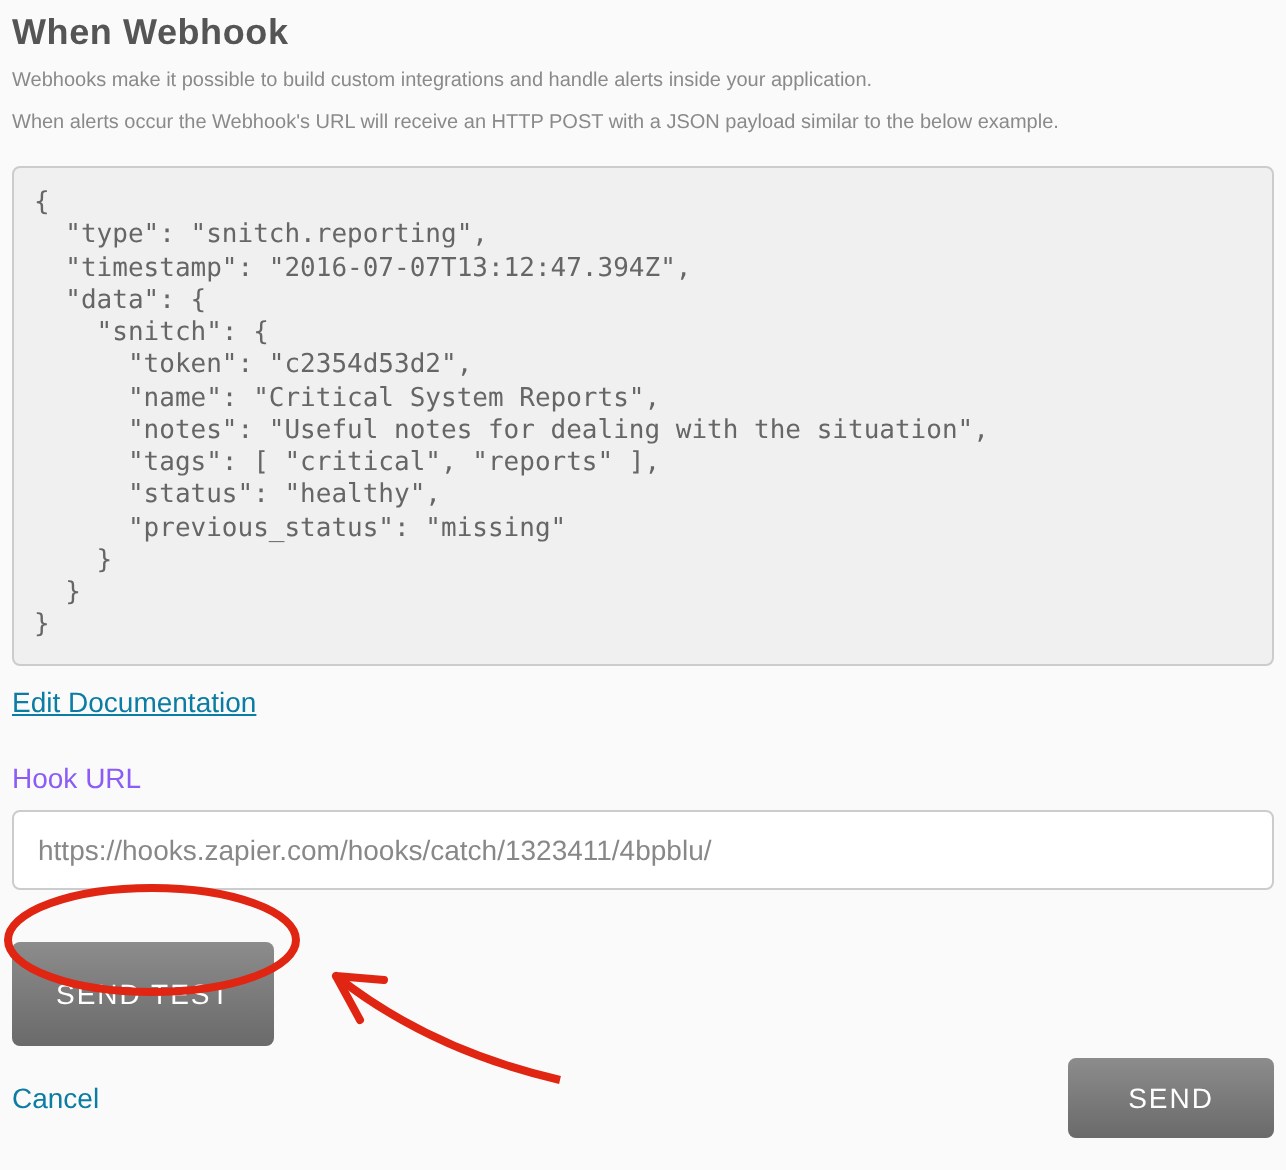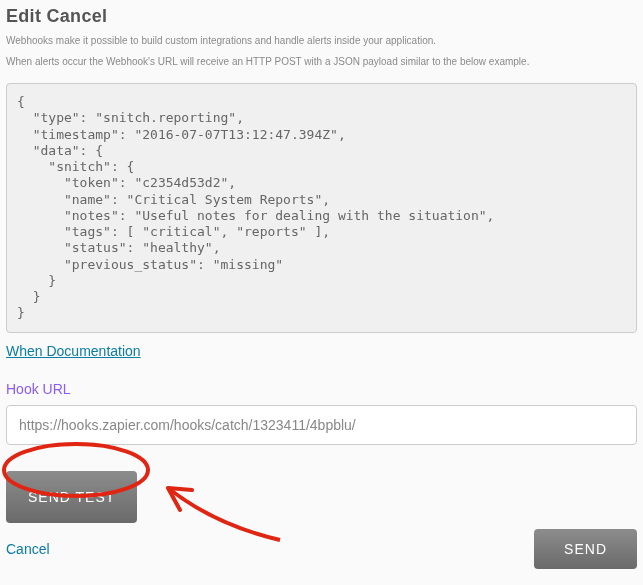--- a/index.html
+++ b/index.html
@@ -103,40 +103,40 @@
       pointer-events: none;
       left: 0;
       top: 0;
     }
   </style>
 </head>
 <body>
 
 
 
-<div class="dialog-title">Edit Cancel</div>
+<div class="dialog-title">When Webhook</div>
 <div class="desc1">Webhooks make it possible to build custom integrations and handle alerts inside your application.</div>
 <div class="desc2">When alerts occur the Webhook's URL will receive an HTTP POST with a JSON payload similar to the below example.</div>
 
 <div class="code-sample">{
   "type": "snitch.reporting",
   "timestamp": "2016-07-07T13:12:47.394Z",
   "data": {
     "snitch": {
       "token": "c2354d53d2",
       "name": "Critical System Reports",
       "notes": "Useful notes for dealing with the situation",
       "tags": [ "critical", "reports" ],
       "status": "healthy",
       "previous_status": "missing"
     }
   }
 }</div>
 
-<a class="doc-link">When Documentation</a>
+<a class="doc-link">Edit Documentation</a>
 
 <div class="field-label">Hook URL</div>
 <input type="text" class="url-input" value="https://hooks.zapier.com/hooks/catch/1323411/4bpblu/" style="">
 
 <button class="send-test-btn">SEND TEST</button>
 
 <div class="footer">
   <span class="cancel-link">Cancel</span>
   <button class="save-btn">SEND</button>
 </div>

